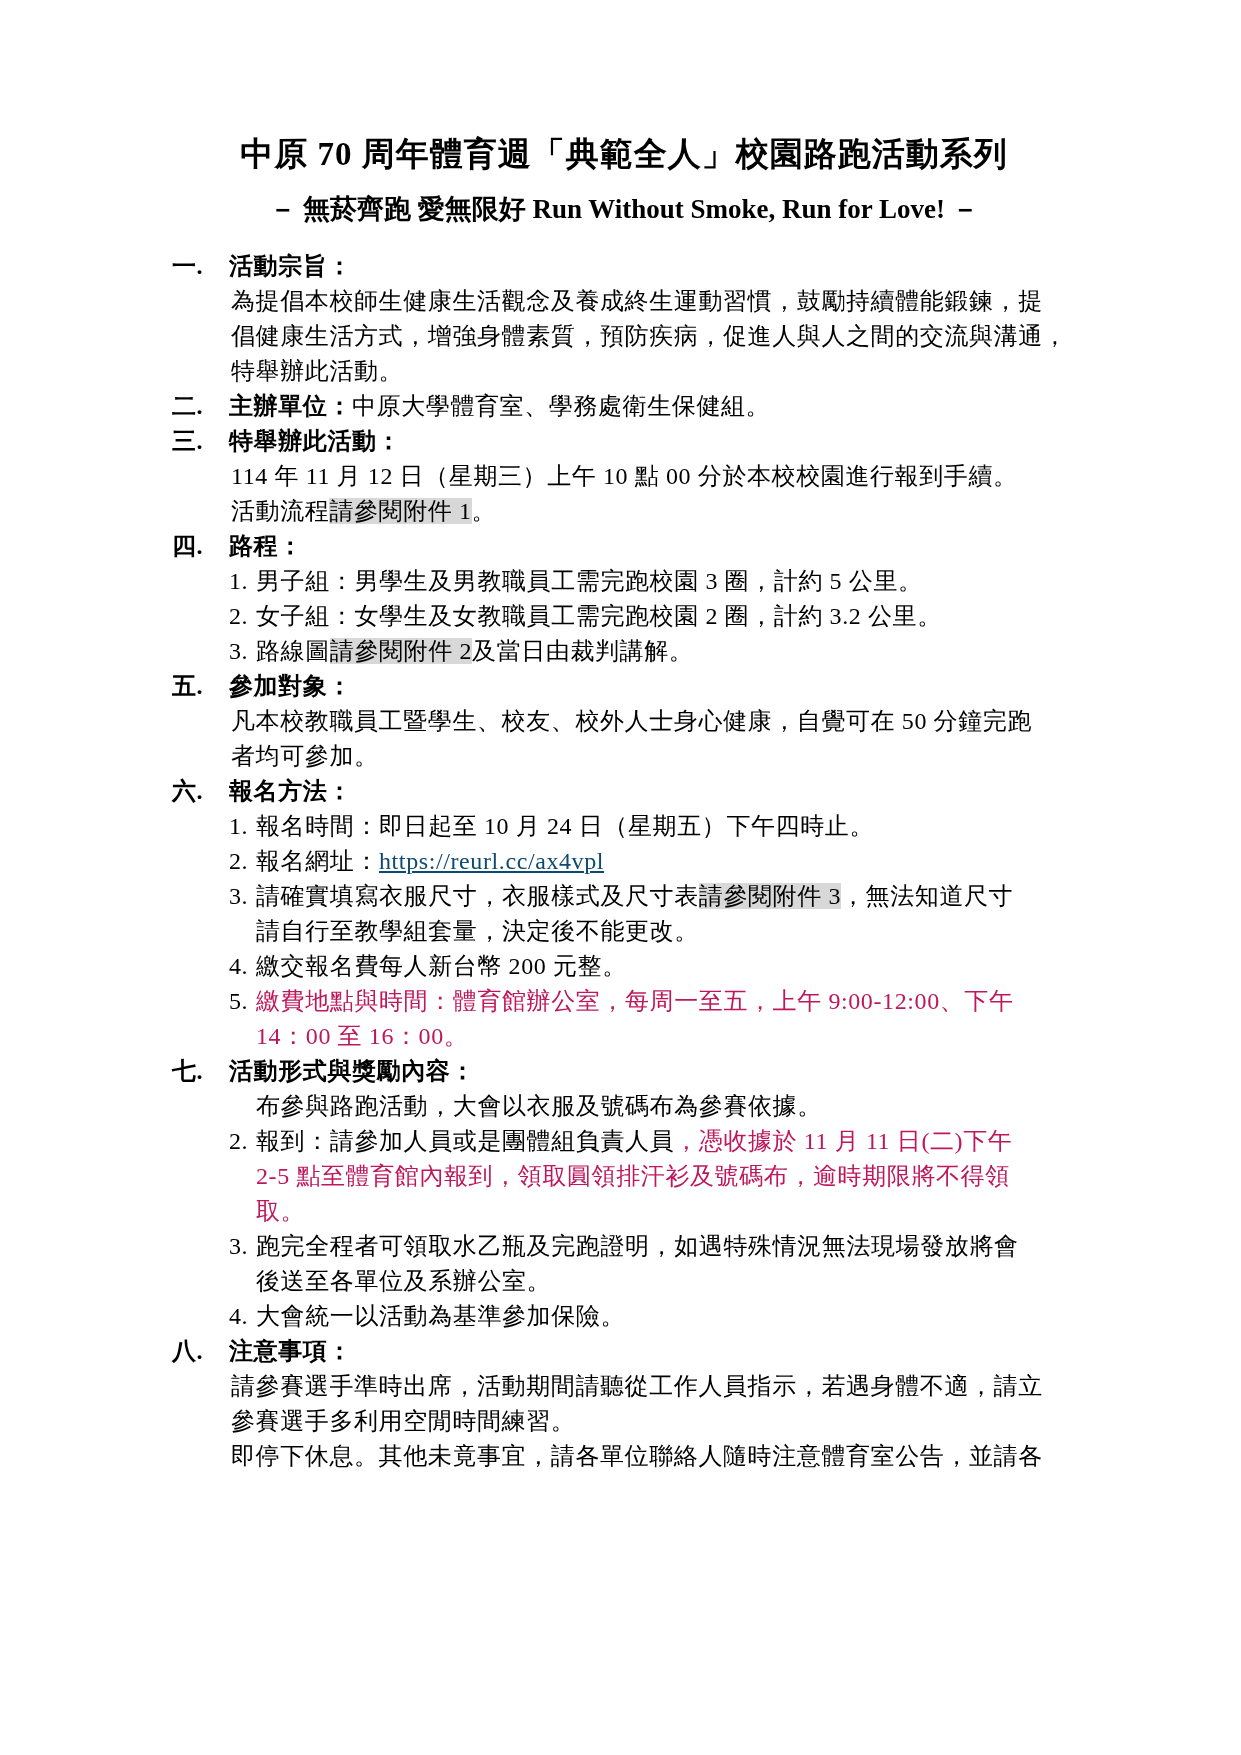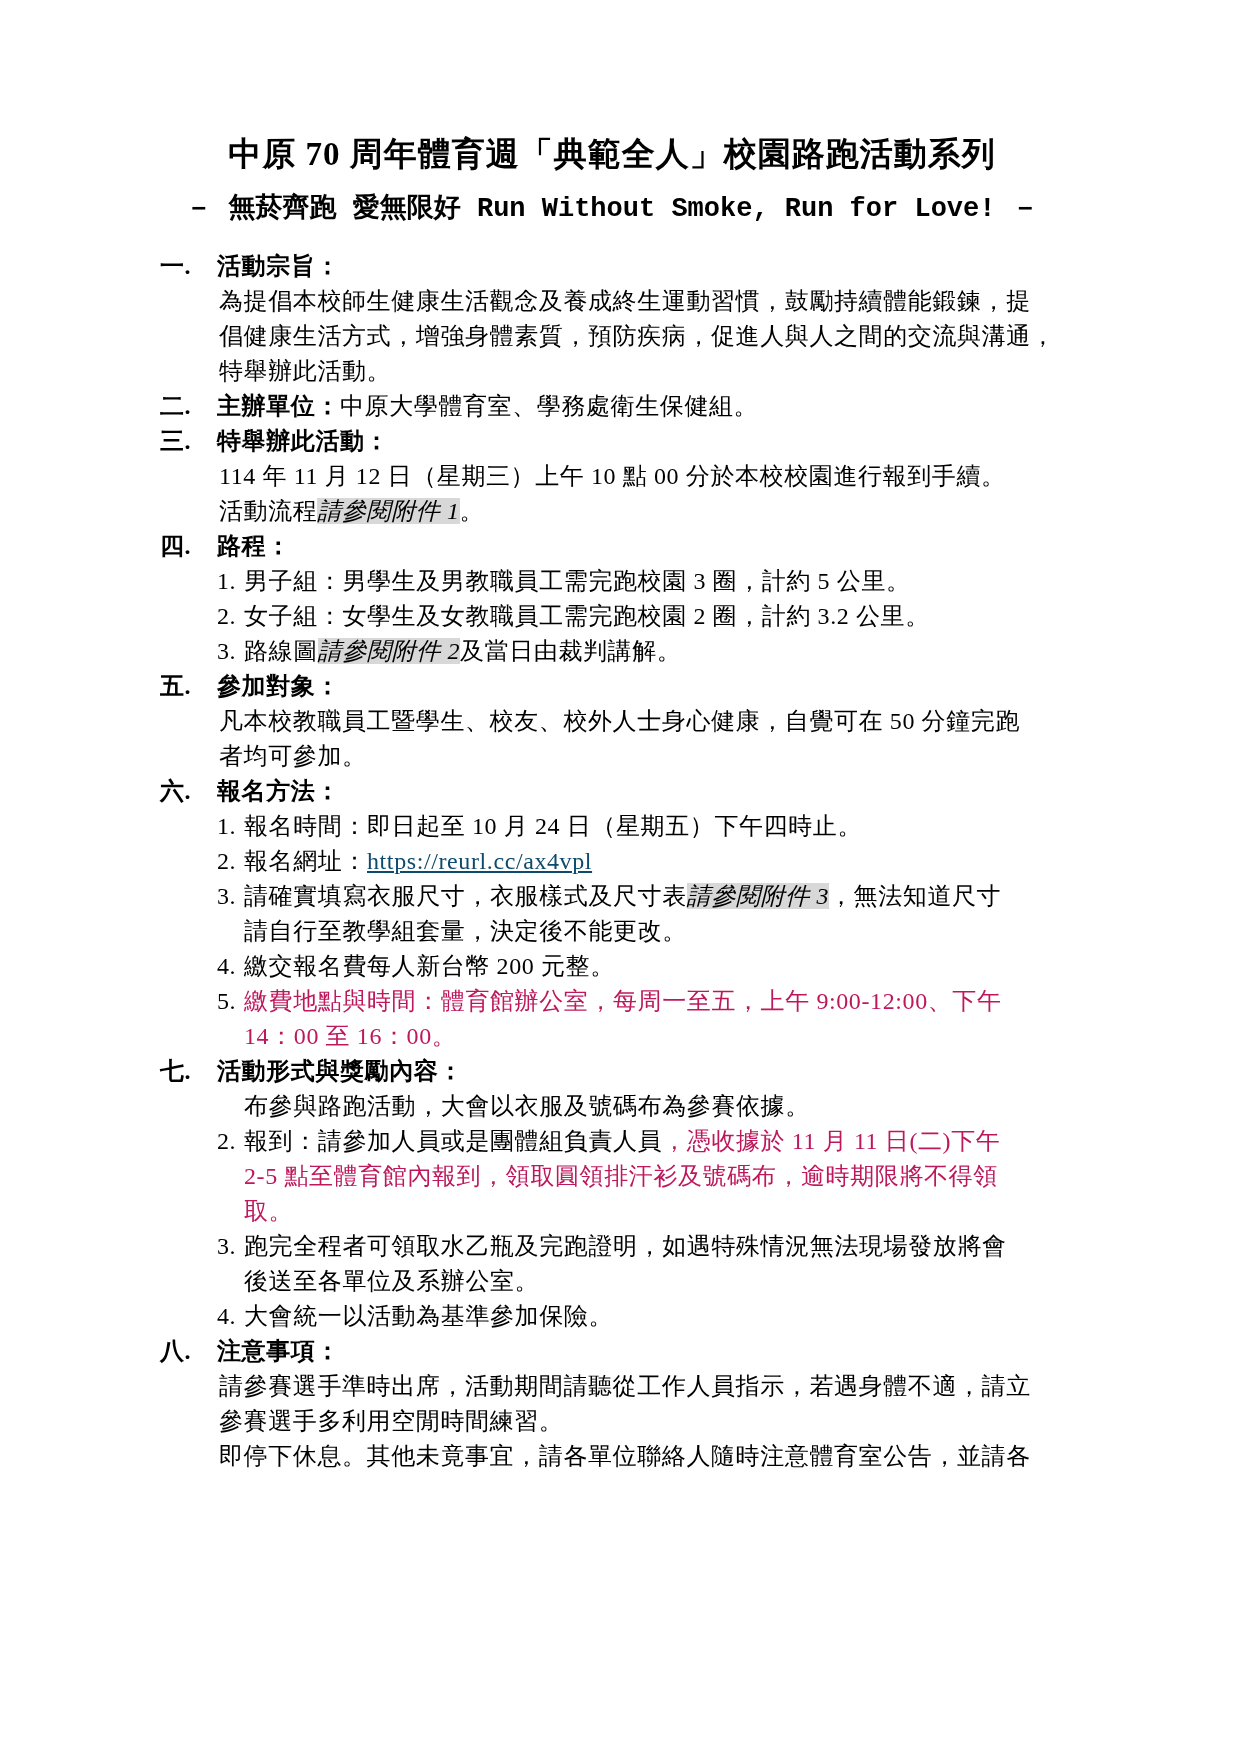--- a/index.html
+++ b/index.html
@@ -8,42 +8,41 @@
     position: relative;
     width: 1241px;
     height: 1755px;
     background: #ffffff;
     font-family: "Liberation Serif", "DejaVu Serif", serif;
     color: #000000;
     overflow: hidden;
   }
   .content {
     position: absolute;
-    left: 160px;
+    left: 172px;
     top: 130px;
     width: 904px;
   }
   .doc-title {
     text-align: center;
     font-size: 33px;
     font-weight: bold;
     height: 48px;
     line-height: 48px;
     letter-spacing: 1px;
     white-space: nowrap;
   }
   .doc-subtitle {
     text-align: center;
     font-size: 27px;
     font-weight: bold;
     height: 46px;
     line-height: 46px;
     margin-top: 8px;
     white-space: nowrap;
-    font-family: Liberation Mono, monospace;
   }
   .doc-body { margin-top: 17px; }
   .line {
     height: 35px;
     line-height: 35px;
     font-size: 24px;
     letter-spacing: 0.6px;
     white-space: nowrap;
   }
   .sec-label {
@@ -51,21 +50,20 @@
     width: 57px;
     font-weight: bold;
   }
   .sec-title { font-weight: bold; }
   .body-ind { padding-left: 59px; }   
   .item { padding-left: 57px; }       
   .item .num { display: inline-block; width: 27px; }
   .cont { padding-left: 84px; }       
   .hl {
     background: #d8d8d8;
-    font-style: italic;
   }
   .red { color: #be185d; }
   a.link {
     color: #0c4a6e;
     text-decoration: underline;
     cursor: pointer;
   }
 </style>
 </head>
 <body>

